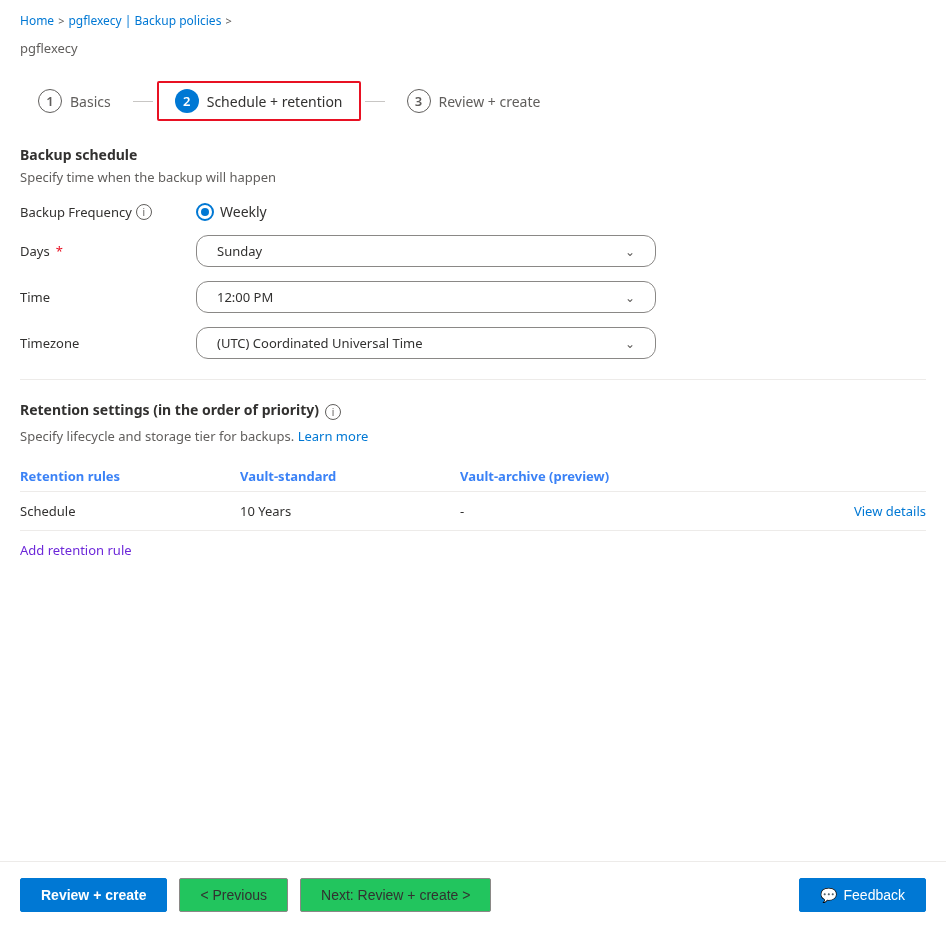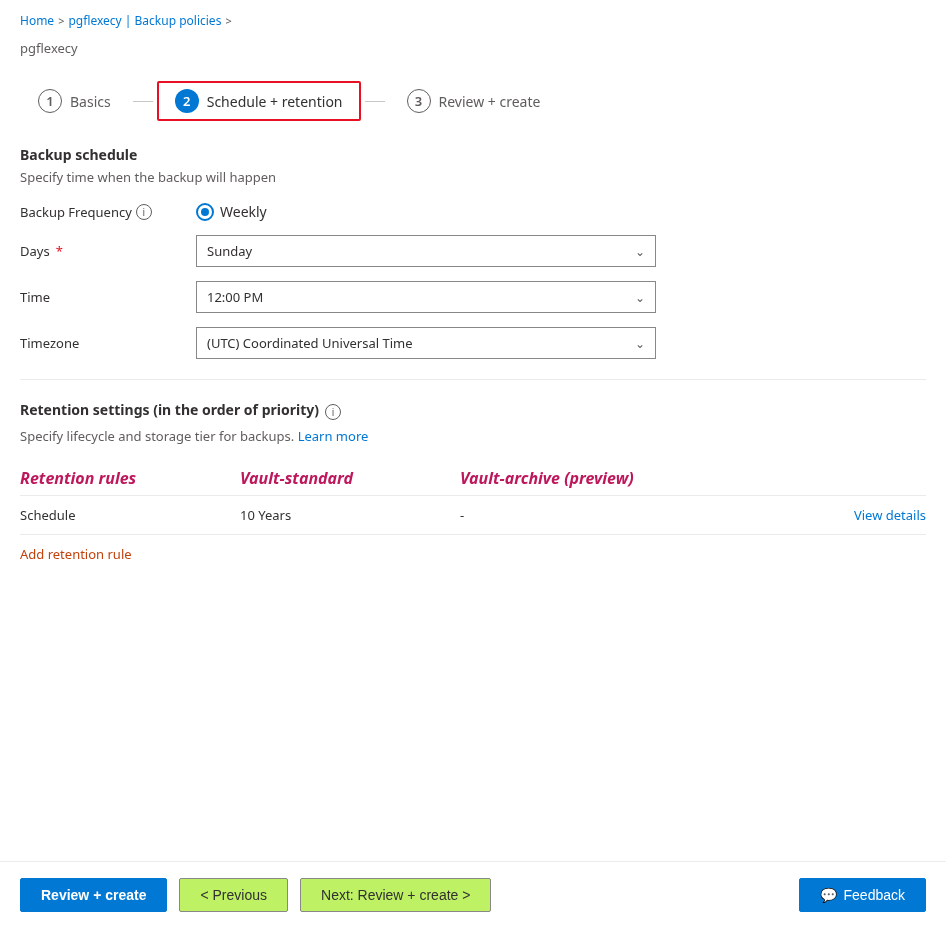--- a/index.html
+++ b/index.html
@@ -180,22 +180,22 @@
       width: 8px;
       height: 8px;
       border-radius: 50%;
       background: #0078d4;
     }
 
     
     .dropdown {
       width: 460px;
       border: 1px solid #8a8886;
-      border-radius: 0;
-      padding: 6px 10px;
+      border-radius: 12px;
+      padding: 6px 20px;
       display: flex;
       justify-content: space-between;
       align-items: center;
       cursor: pointer;
       background: #fff;
       font-size: 13px;
       color: #323130;
     }
     .dropdown-arrow {
       color: #605e5c;
@@ -222,45 +222,44 @@
       font-size: 13px;
     }
 
     .retention-table {
       width: 100%;
       border-collapse: collapse;
       margin-top: 8px;
     }
     .retention-table th {
       text-align: left;
-      font-size: 16px;
+      font-size: 13px;
       font-weight: 700;
-      color: #be185d;
+      color: #3b82f6;
       padding: 6px 0;
       border-bottom: 1px solid #edebe9;
-      font-style: italic;
     }
     .retention-table td {
       font-size: 13px;
       color: #323130;
       padding: 10px 0;
       border-bottom: 1px solid #edebe9;
     }
     .col-rules { width: 220px; }
     .col-vault-std { width: 220px; }
     .col-vault-arch { width: 200px; }
     .col-actions { text-align: right; }
     .view-details-link {
       color: #0078d4;
       text-decoration: none;
       font-size: 13px;
     }
 
     .add-retention-link {
-      color: #c2410c;
+      color: #6d28d9;
       text-decoration: none;
       font-size: 13px;
       margin-top: 10px;
       display: inline-block;
       cursor: pointer;
     }
 
     
     .footer {
       border-top: 1px solid #edebe9;
@@ -276,21 +275,21 @@
       color: #fff;
       border: 1px solid #0078d4;
       border-radius: 2px;
       padding: 8px 20px;
       font-size: 14px;
       font-weight: 600;
       cursor: pointer;
     }
 
     .btn-default {
-      background: #bef264;
+      background: #22c55e;
       color: #323130;
       border: 1px solid #8a8886;
       border-radius: 2px;
       padding: 8px 20px;
       font-size: 14px;
       cursor: pointer;
     }
 
     .btn-feedback {
       background: #0078d4;

